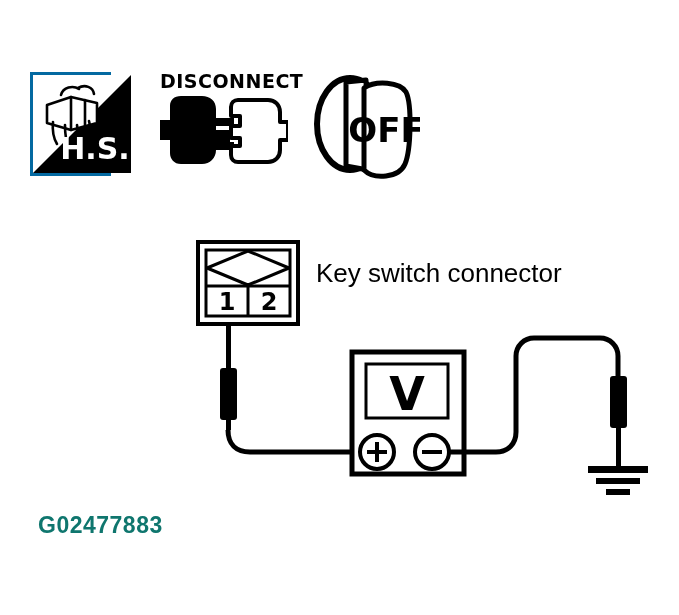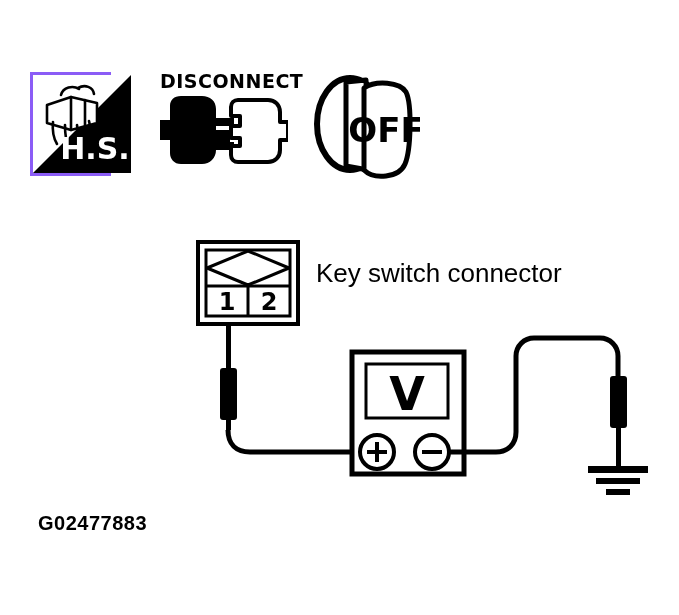--- a/index.html
+++ b/index.html
@@ -18,21 +18,21 @@
     overflow: hidden;
   }
   .abs { position: absolute; }
 
   
   #hs-icon {
     left: 30px;
     top: 72px;
     width: 81px;
     height: 104px;
-    border: 3px solid #8b5cf6;
+    border: 3px solid #0369a1;
     box-sizing: border-box;
     background: #fff;
   }
   #hs-icon svg { display: block; }
 
   
   #disconnect-icon {
     left: 160px;
     top: 70px;
     width: 128px;
@@ -85,23 +85,23 @@
     top: 0;
     width: 679px;
     height: 615px;
     pointer-events: none;
   }
 
   
   #figure-id {
     left: 38px;
     top: 512px;
-    font-size: 20px;
+    font-size: 23px;
     font-weight: bold;
-    color: #000000;
+    color: #0f766e;
     letter-spacing: 0.5px;
     white-space: nowrap;
   }
 </style>
 </head>
 <body>
 
 <div id="canvas">
 
   <div class="abs" id="hs-icon">

